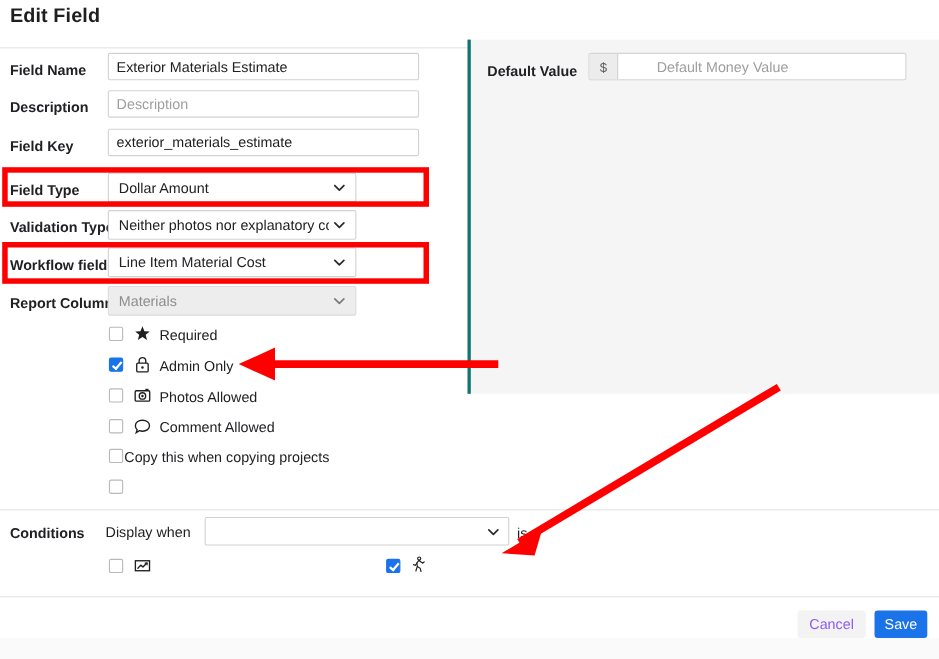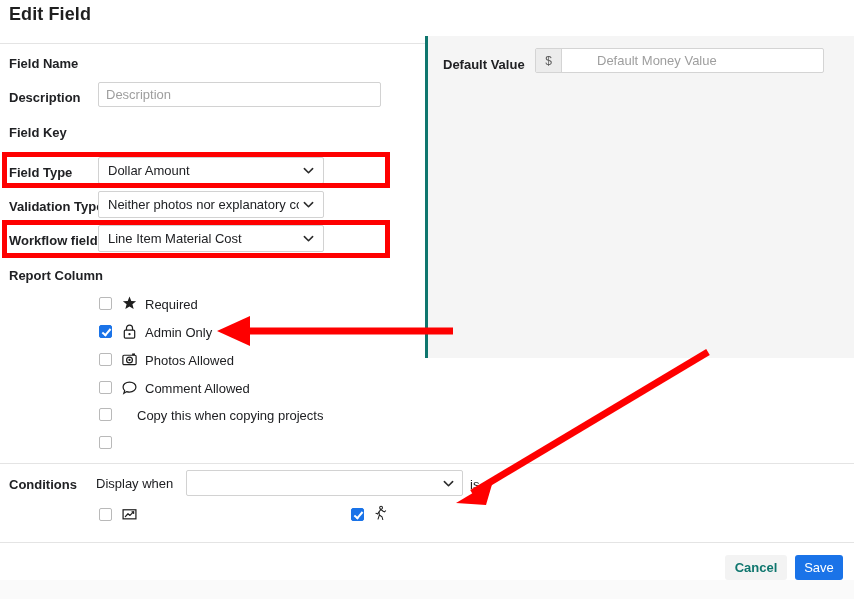--- a/index.html
+++ b/index.html
@@ -183,21 +183,21 @@
     height: 25px;
     border-radius: 3px;
     font-family: "Liberation Sans", sans-serif;
     font-size: 13px;
     border: none;
     cursor: pointer;
     display: flex; align-items: center; justify-content: center;
   }
   #cancel-button {
     left: 725px; top: 555px; width: 62px;
-    background: #f3f3f3; color: #0f766e; font-weight: bold;
+    background: #f3f3f3; color: #8b5cf6;
   }
   #save-button {
     left: 795px; top: 555px; width: 48px;
     background: #1a73e8; color: #fff;
   }
 
   
   #annotations {
     position: absolute; left: 0; top: 0;
     width: 854px; height: 599px;
@@ -214,31 +214,37 @@
 <div id="right-panel">
   <div id="default-value-label">Default Value</div>
   <div id="money-group">
     <div id="money-prefix">$</div>
     <input id="default-money-input" type="text" value="" placeholder="Default Money Value" style="">
   </div>
 </div>
 
 <div class="frow" style="top:48px;">
   <div class="flabel">Field Name</div>
+  <div class="fctl">
+    <input type="text" value="Exterior Materials Estimate" style="">
+  </div>
 </div>
 
 <div class="frow" style="top:82px;">
   <div class="flabel">Description</div>
   <div class="fctl">
     <input type="text" placeholder="Description" style="">
   </div>
 </div>
 
 <div class="frow" style="top:117px;">
   <div class="flabel">Field Key</div>
+  <div class="fctl">
+    <input type="text" value="exterior_materials_estimate" style="">
+  </div>
 </div>
 
 <div class="frow" style="top:157px;">
   <div class="flabel">Field Type</div>
   <div class="selbox">
     <span class="selval">Dollar Amount</span>
     <svg class="chev" viewBox="0 0 12 12">
       <path d="M1.5 4 L6 8.5 L10.5 4" stroke="#2b2b2b" stroke-width="1.7" fill="none" stroke-linecap="round" stroke-linejoin="round"></path>
     </svg>
   </div>
@@ -259,20 +265,26 @@
   <div class="selbox">
     <span class="selval">Line Item Material Cost</span>
     <svg class="chev" viewBox="0 0 12 12">
       <path d="M1.5 4 L6 8.5 L10.5 4" stroke="#2b2b2b" stroke-width="1.7" fill="none" stroke-linecap="round" stroke-linejoin="round"></path>
     </svg>
   </div>
 </div>
 
 <div class="frow" style="top:260px;">
   <div class="flabel">Report Column</div>
+  <div class="selbox disabled">
+    <span class="selval">Materials</span>
+    <svg class="chev" viewBox="0 0 12 12">
+      <path d="M1.5 4 L6 8.5 L10.5 4" stroke="#7a7a7a" stroke-width="1.7" fill="none" stroke-linecap="round" stroke-linejoin="round"></path>
+    </svg>
+  </div>
 </div>
 
 <div class="redbox" style="left:2px; top:152px; width:388px; height:36px;"></div>
 <div class="redbox" style="left:2px; top:220px; width:388px; height:38px;"></div>
 
 <div class="cbrow" style="top:296px;">
   <div class="cbox" style="left:99px; top:1px;"></div>
   <svg class="cbicon" style="left:121px; top:-1px;" viewBox="0 0 18 18">
     <path d="M9 1.6 L10.9 6.4 L16 6.7 L12.1 9.9 L13.4 14.9 L9 12.1 L4.6 14.9 L5.9 9.9 L2 6.7 L7.1 6.4 Z" fill="#1f1f1f"></path>
   </svg>
@@ -303,21 +315,21 @@
 <div class="cbrow" style="top:380px;">
   <div class="cbox" style="left:99px; top:1px;"></div>
   <svg class="cbicon" style="left:121px; top:-1px;" viewBox="0 0 18 18">
     <path d="M9 3.2 C13 3.2 15.8 5.6 15.8 8.5 C15.8 11.4 13 13.8 9 13.8 C7.9 13.8 6.9 13.6 6 13.3 L3 15.2 L3.9 12.3 C2.8 11.3 2.2 10 2.2 8.5 C2.2 5.6 5 3.2 9 3.2 Z" fill="none" stroke="#1f1f1f" stroke-width="1.3"></path>
   </svg>
   <div class="cblabel" style="left:145px; top:1px;">Comment Allowed</div>
 </div>
 
 <div class="cbrow" style="top:407px;">
   <div class="cbox" style="left:99px; top:1px;"></div>
-  <div class="cblabel" style="left:137px; top:1px;text-align:center;">Copy this when copying projects</div>
+  <div class="cblabel" style="left:113px; top:1px;text-align:center;">Copy this when copying projects</div>
 </div>
 
 <div class="cbrow" style="top:435px;">
   <div class="cbox" style="left:99px; top:1px;"></div>
 </div>
 
 <div class="hr" style="top:463px;"></div>
 
 <div id="cond-label">Conditions</div>
 <div id="displaywhen-label">Display when</div>

